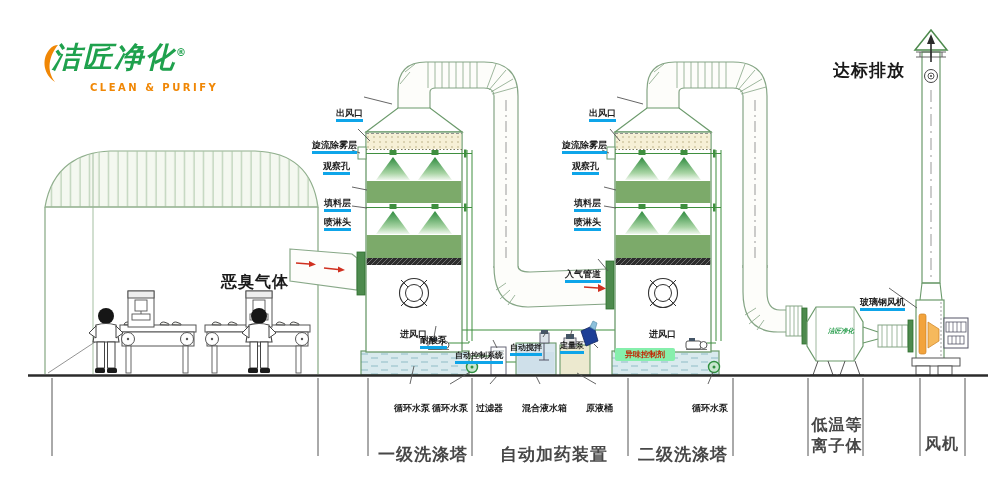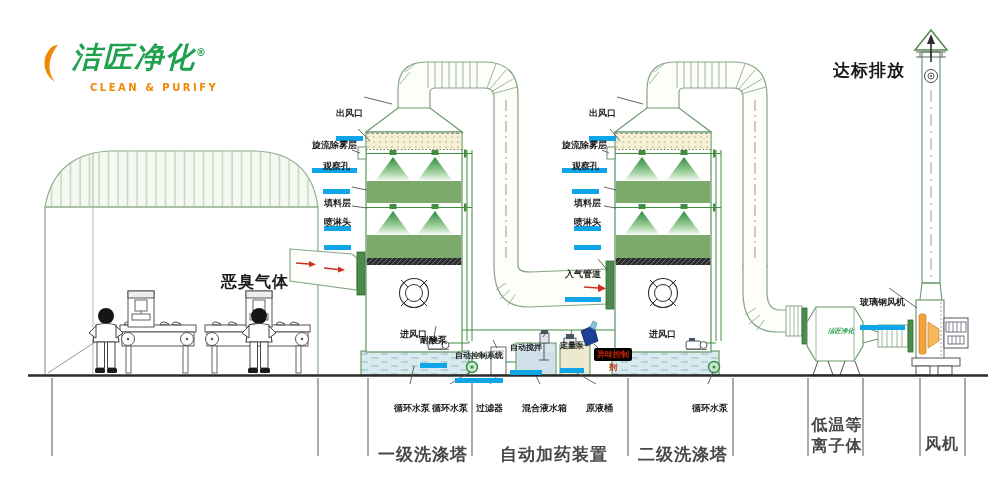--- a/index.html
+++ b/index.html
@@ -1,32 +1,32 @@
 <!DOCTYPE html>
 <html><head>
 <meta charset="utf-8">
 <style>
   html,body{margin:0;padding:0;background:#fff;}
   #stage{position:relative;width:1000px;height:482px;background:#fff;overflow:hidden;
          font-family:"DejaVu Sans","Liberation Sans",sans-serif;}
   #art{position:absolute;left:0;top:0;}
   .lbl{position:absolute;font-weight:bold;color:#1c1c1c;white-space:nowrap;
        font-size:9px;line-height:1.15;margin-top:19px;}
-  .u{border-bottom:5px solid #0ea5e9;padding-bottom:18px;}
+  .u{border-bottom:3px solid #0ea5e9;padding-bottom:1px;}
   .f8{font-size:8px;}
   .big{font-size:17px;color:#474747;letter-spacing:1px;}
   .mid{font-size:16px;color:#474747;letter-spacing:1px;text-align:right;}
   .huge{font-size:26px;color:#3f3f3f;letter-spacing:6px;}
   .blackbold{color:#1a1a1a;}
   .wrap{white-space:normal;width:54px;text-align:center;line-height:1.3;}
-  .agent{position:absolute;left:594px;top:348px;width:38px;height:13px;
-         background:#000000;border-radius:2px;color:#c32200;font-size:8px;
+  .agent{position:absolute;left:615px;top:348px;width:60px;height:13px;
+         background:#86efac;border-radius:2px;color:#c32200;font-size:8px;
          font-weight:bold;text-align:center;line-height:13px;}
   .brand{position:absolute;left:52px;top:38px;font-size:29px;font-weight:bold;
-         font-style:italic;color:#1fa14d;letter-spacing:2px;margin-left:20px;}
+         font-style:italic;color:#1fa14d;letter-spacing:2px;}
   .brand sup{font-size:10px;color:#1fa14d;}
   .tagline{position:absolute;left:90px;top:82px;font-size:10px;font-weight:bold;
            color:#f08705;letter-spacing:2.5px;}
   .mini-logo{position:absolute;left:818px;top:327px;width:46px;text-align:center;
              font-size:6.5px;font-weight:bold;font-style:italic;color:#2a9e4e;}
 </style>
 </head>
 <body>
 
 <div id="stage">

